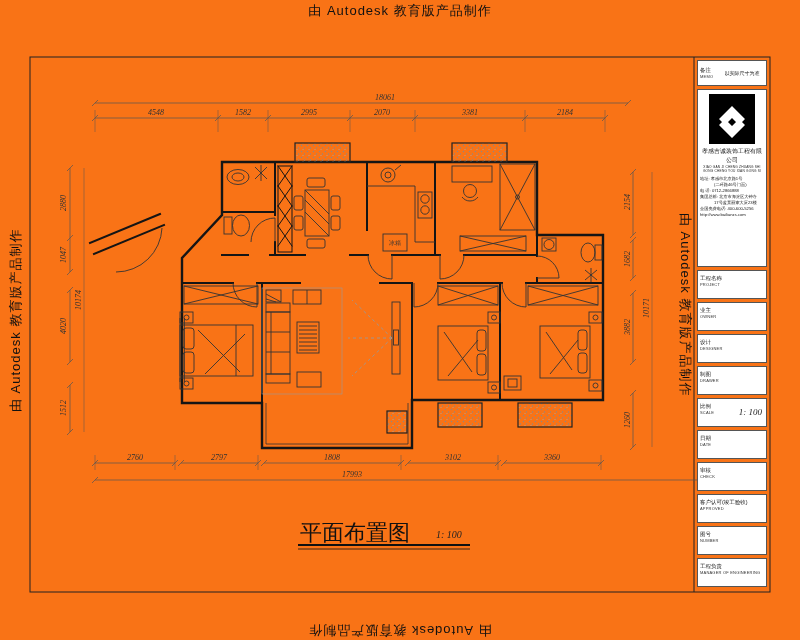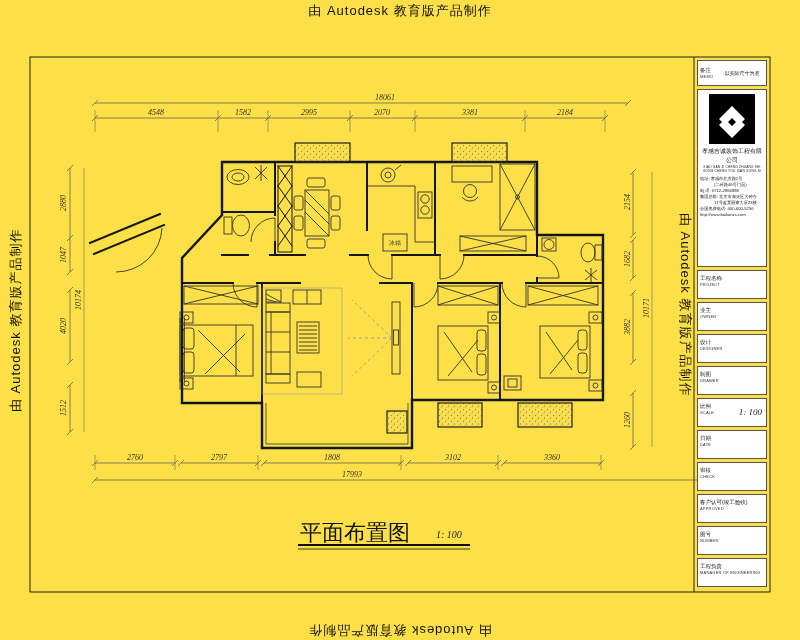--- a/index.html
+++ b/index.html
@@ -1,16 +1,16 @@
 <!DOCTYPE html>
 <html><head>
 <meta charset="utf-8">
 <style>
   html,body{margin:0;padding:0;background:#ffffff;}
-  #page{position:relative;width:800px;height:640px;background:#fde047;overflow:hidden;
+  #page{position:relative;width:800px;height:640px;background:#f97316;overflow:hidden;
         font-family:"Liberation Sans","DejaVu Sans",sans-serif;color:#1a1a1a;}
   .wm{position:absolute;font-size:13px;letter-spacing:1px;color:#111;white-space:nowrap;}
   #wm-top{left:50%;top:2px;transform:translateX(-50%);}
   #wm-bottom{left:50%;bottom:1px;transform:translateX(-50%) rotate(180deg);}
   #wm-left{left:7px;top:412px;transform:rotate(-90deg);transform-origin:0 0;}
   #wm-right{left:694px;top:213px;transform:rotate(90deg);transform-origin:0 0;}
   #plansvg{position:absolute;left:0;top:0;}
   
   #tblock{position:absolute;left:697px;top:60px;width:70px;height:530px;}
   .tb-box{border:1px solid #555;margin-bottom:3px;padding:2px 2px;box-sizing:border-box;

